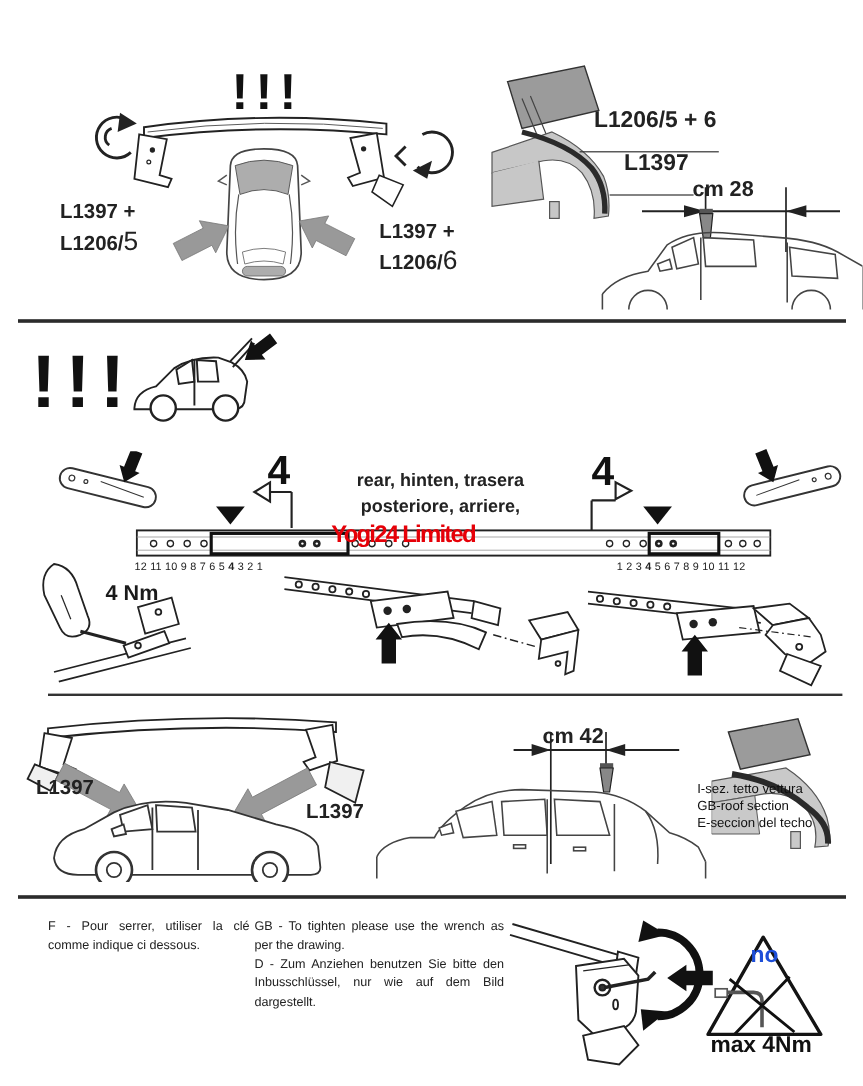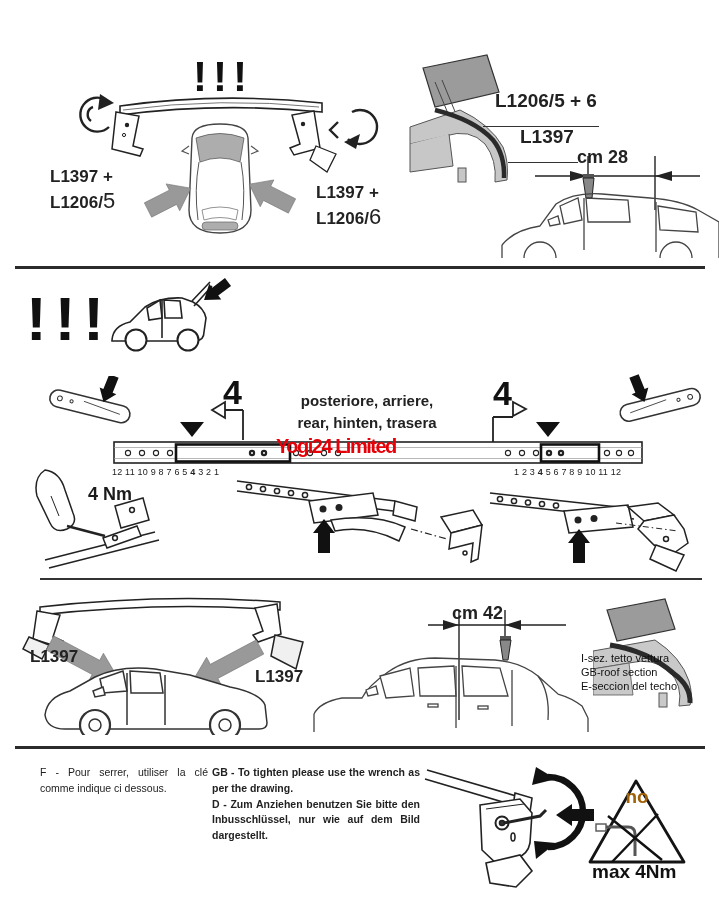--- a/index.html
+++ b/index.html
@@ -15,21 +15,21 @@
   .pos-text{font-size:15px;font-weight:600;color:#222;text-align:center;line-height:1.45;}
   .marker4{font-size:34px;font-weight:700;color:#111;line-height:0.9;}
   .tri-down{width:0;height:0;border-left:12px solid transparent;border-right:12px solid transparent;border-top:15px solid #111;}
   .ruler-nums{font-size:9px;color:#222;white-space:nowrap;letter-spacing:0.2px;}
   .ruler-nums .b{font-weight:700;}
   .watermark{font-weight:700;font-size:20px;letter-spacing:-1.5px;line-height:1;z-index:5;}
   .torque{font-size:18px;font-weight:700;color:#1a1a1a;}
   .roof-note{font-size:11px;line-height:1.25;color:#111;z-index:4;}
   .instr{font-size:10.5px;line-height:1.5;text-align:justify;color:#222;}
   .instr p{margin:0;}
-  .no-label{font-size:19px;font-weight:700;color:#a16207;text-align:center;}
+  .no-label{font-size:19px;font-weight:700;color:#1d4ed8;text-align:center;}
   .max-label{font-size:19px;font-weight:600;color:#111;}
   svg{display:block;}
 </style>
 </head>
 <body>
 
 <div id="page">
 
   <div class="abs alert" style="left:193px;top:56px;font-size:42px;letter-spacing:6px;">!!!</div>
 
@@ -145,22 +145,22 @@
 
   <div class="abs" style="left:205px;top:372px;width:48px;height:70px;">
     <svg class="abs" style="left:0;top:0;" width="48" height="70" viewBox="0 0 48 70">
       <polygon points="7,38 20,30 20,46" fill="#fff" stroke="#222" stroke-width="1.8"></polygon>
       <path d="M 20 38 H 38 M 38 38 V 68" fill="none" stroke="#222" stroke-width="1.8"></path>
     </svg>
     <div class="abs marker4" style="left:18px;top:5px;">4</div>
   </div>
 
   <div class="abs pos-text" style="left:293px;top:390px;width:148px;">
+    <div>rear, hinten, trasera</div>
     <div>posteriore, arriere,</div>
-    <div>rear, hinten, trasera</div>
   </div>
 
   <div class="abs" style="left:486px;top:373px;width:48px;height:72px;">
     <svg class="abs" style="left:0;top:0;" width="48" height="72" viewBox="0 0 48 72">
       <polygon points="40,36 27,29 27,43" fill="#fff" stroke="#222" stroke-width="1.8"></polygon>
       <path d="M 27 44 H 7 M 7 44 V 70" fill="none" stroke="#222" stroke-width="1.8"></path>
     </svg>
     <div class="abs marker4" style="left:7px;top:5px;">4</div>
   </div>
 
@@ -344,21 +344,21 @@
     <div>I-sez. tetto vettura</div>
     <div>GB-roof section</div>
     <div>E-seccion del techo</div>
   </div>
 
   <div class="divider" style="left:15px;top:746px;width:690px;height:3px;"></div>
 
   <div class="abs instr" style="left:40px;top:765px;width:168px;">
     <p>F - Pour serrer, utiliser la clé comme indique ci dessous.</p>
   </div>
-  <div class="abs instr" style="left:212px;top:765px;width:208px;font-weight:bold;">
+  <div class="abs instr" style="left:212px;top:765px;width:208px;">
     <p>GB - To tighten please use the wrench as per the drawing.</p>
     <p>D - Zum Anziehen benutzen Sie bitte den Inbusschlüssel, nur wie auf dem Bild dargestellt.</p>
   </div>
 
   <svg class="abs" style="left:420px;top:755px;" width="178" height="148" viewBox="0 0 178 148">
     <g fill="#fff" stroke="#222" stroke-width="1.6">
       <path d="M 7 15 L 103 43 M 5 24 L 100 52" fill="none"></path>
       <polygon points="95,38 112,43 110,57 93,52"></polygon>
       <path d="M 60 50 L 100 44 L 112 58 L 110 88 Q 108 99 97 103 L 78 110 L 62 95 Z"></path>
       <path d="M 66 54 L 104 49" fill="none" stroke-width="1"></path>

